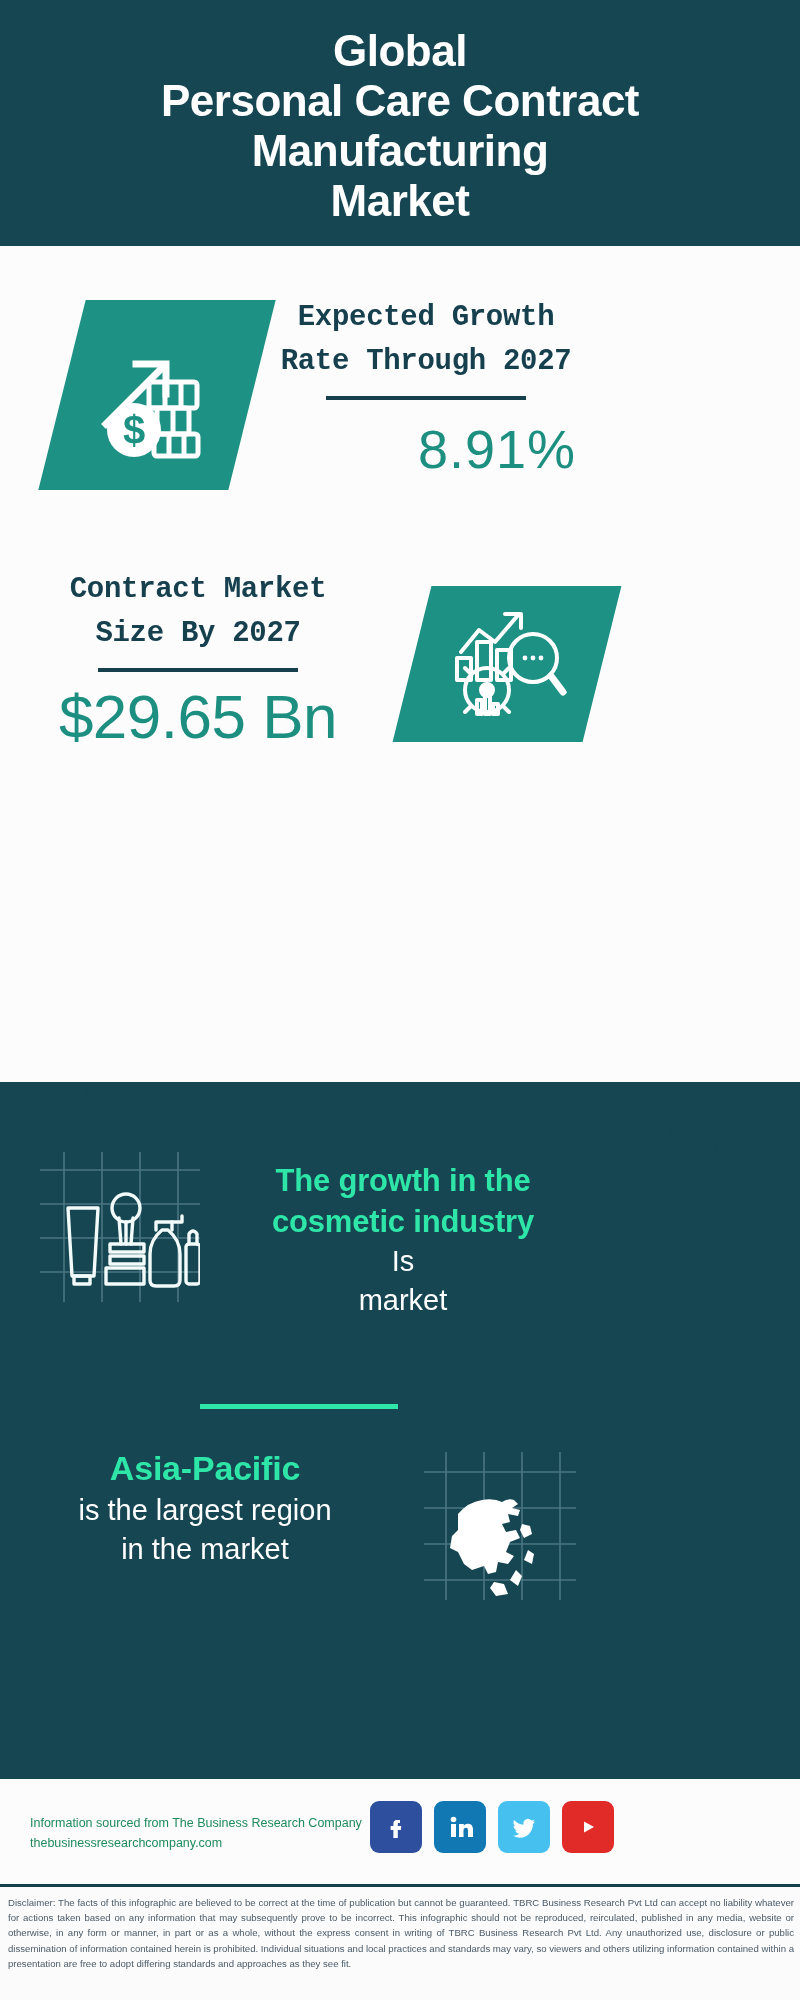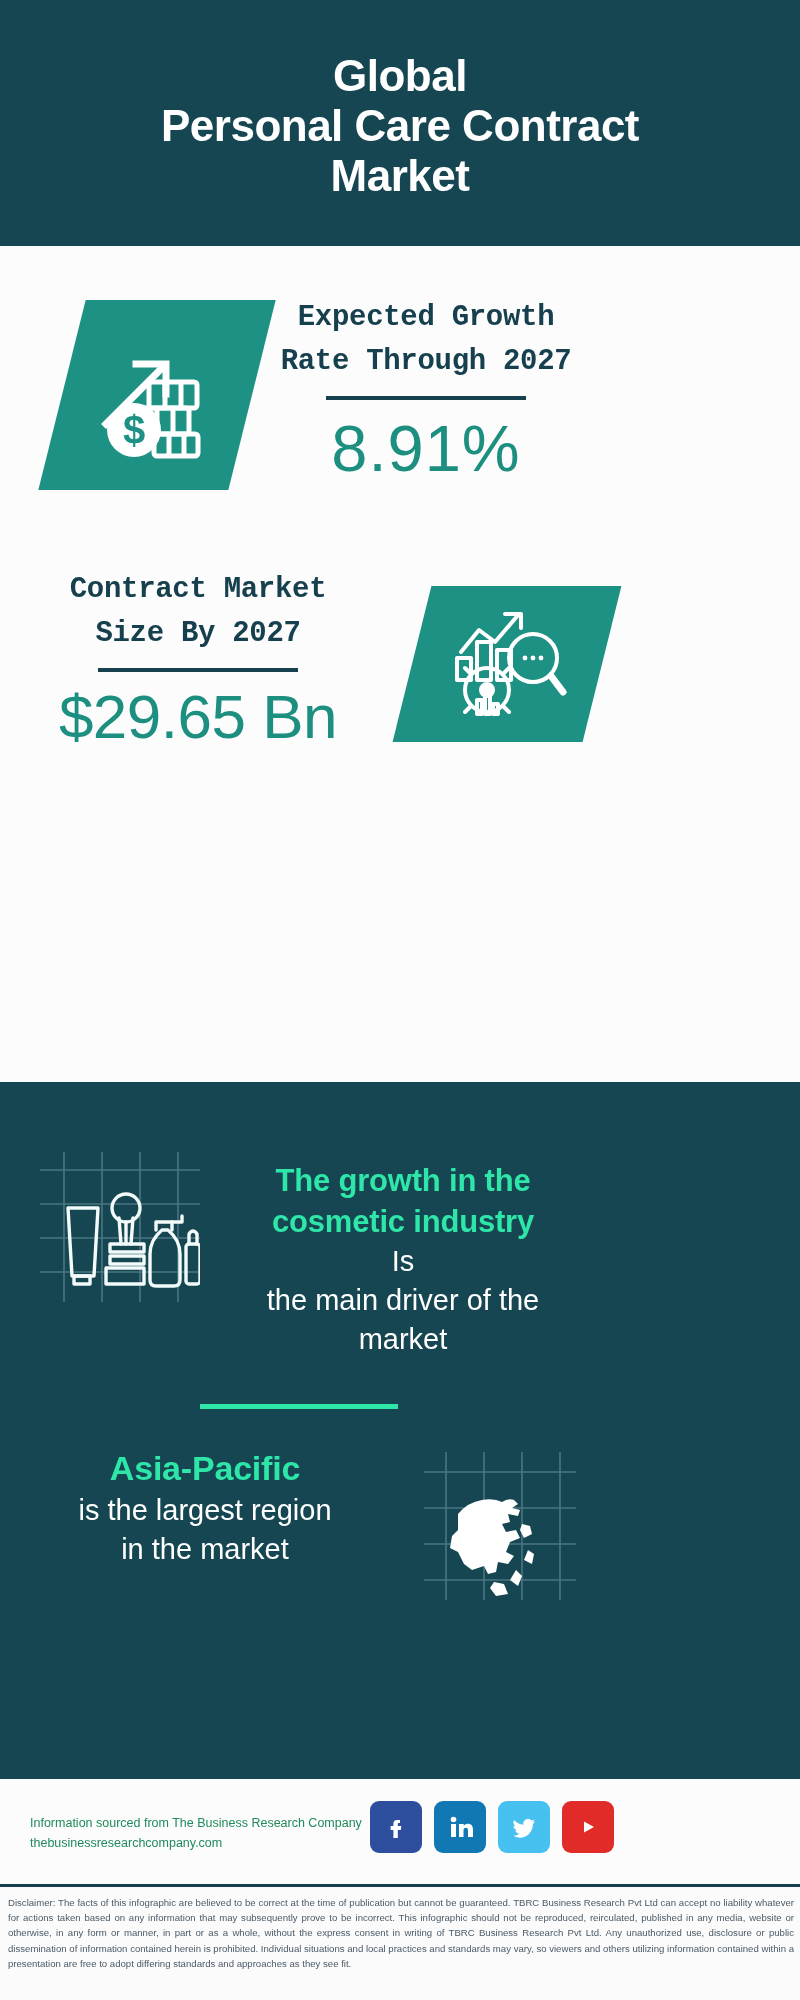--- a/index.html
+++ b/index.html
@@ -70,24 +70,25 @@
     letter-spacing: -0.3px;
     font-family: Liberation Mono, monospace;
   }
   .rule {
     height: 4px;
     background: #17404f;
     margin: 12px auto 10px auto;
   }
   .stat-value-thin {
     color: #1d8f80;
-    font-size: 65px;
+    font-size: 54px;
     line-height: 78px;
     font-weight: 300;
     letter-spacing: 1px;
+    text-align: right;
   }
   .stat-value-bold {
     color: #1d8f80;
     font-size: 62px;
     line-height: 70px;
     font-weight: normal;
     letter-spacing: -0.5px;
   }
 
   
@@ -181,20 +182,21 @@
   }
 </style>
 </head>
 <body>
 
 <div class="page">
 
   <div class="header">
     <div class="header-line">Global</div>
     <div class="header-line">Personal Care Contract</div>
+    <div class="header-line">Manufacturing</div>
     <div class="header-line">Market</div>
   </div>
 
   <div class="white-zone">
 
     <div class="para" style="left:62px; top:52px; width:190px; height:190px;">
       <svg width="130" height="130" viewBox="0 0 130 130">
         <g fill="none" stroke="#ffffff" stroke-width="7" stroke-linecap="square">
           <path d="M14 94 L70 38"></path>
           <polyline points="44,34 74,34 74,64" fill="none"></polyline>
@@ -301,21 +303,20 @@
         <rect x="146" y="92" width="14" height="40" rx="3"></rect>
         <path d="M149 92 v-10 q4 -6 8 0 v10"></path>
       </g>
     </svg>
   </div>
 
   <div class="msg-block" style="left:218px; top:1160px; width:370px;">
     <div class="msg-accent">The growth in the</div>
     <div class="msg-accent">cosmetic industry</div>
     <div class="msg-plain">Is</div>
-    <div class="msg-plain">the main driver of the</div>
     <div class="msg-plain">market</div>
   </div>
 
   <div class="mint-rule" style="left:200px; top:1404px; width:198px;"></div>
 
   <div class="msg-block" style="left:30px; top:1445px; width:350px;">
     <div class="msg-accent" style="font-size:34px; line-height:46px;">Asia-Pacific</div>
     <div class="msg-plain">is the largest region</div>
     <div class="msg-plain">in the market</div>
   </div>

